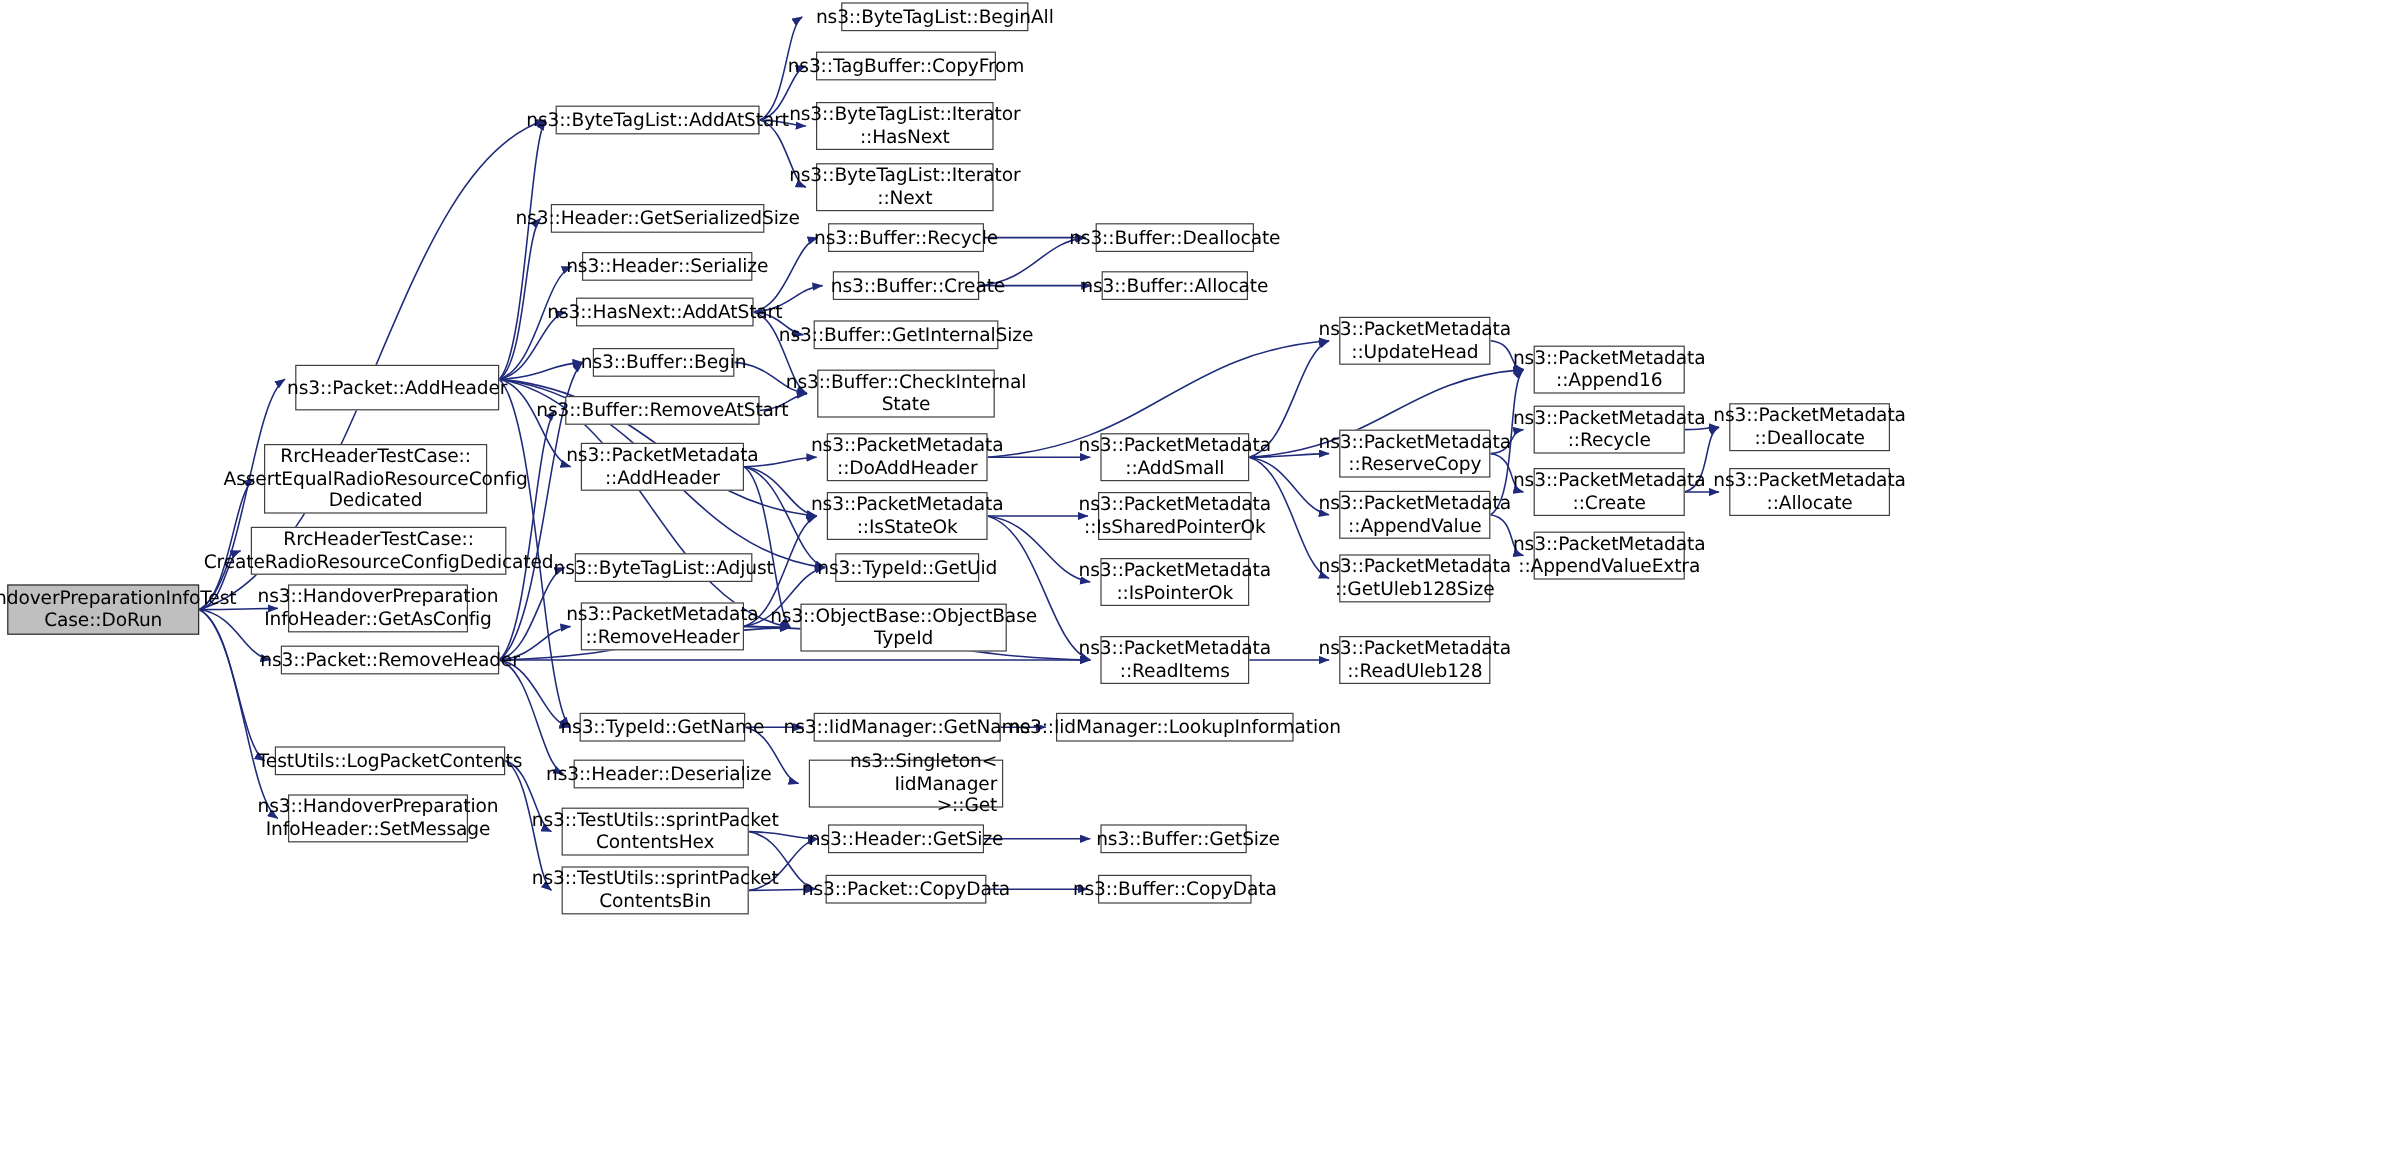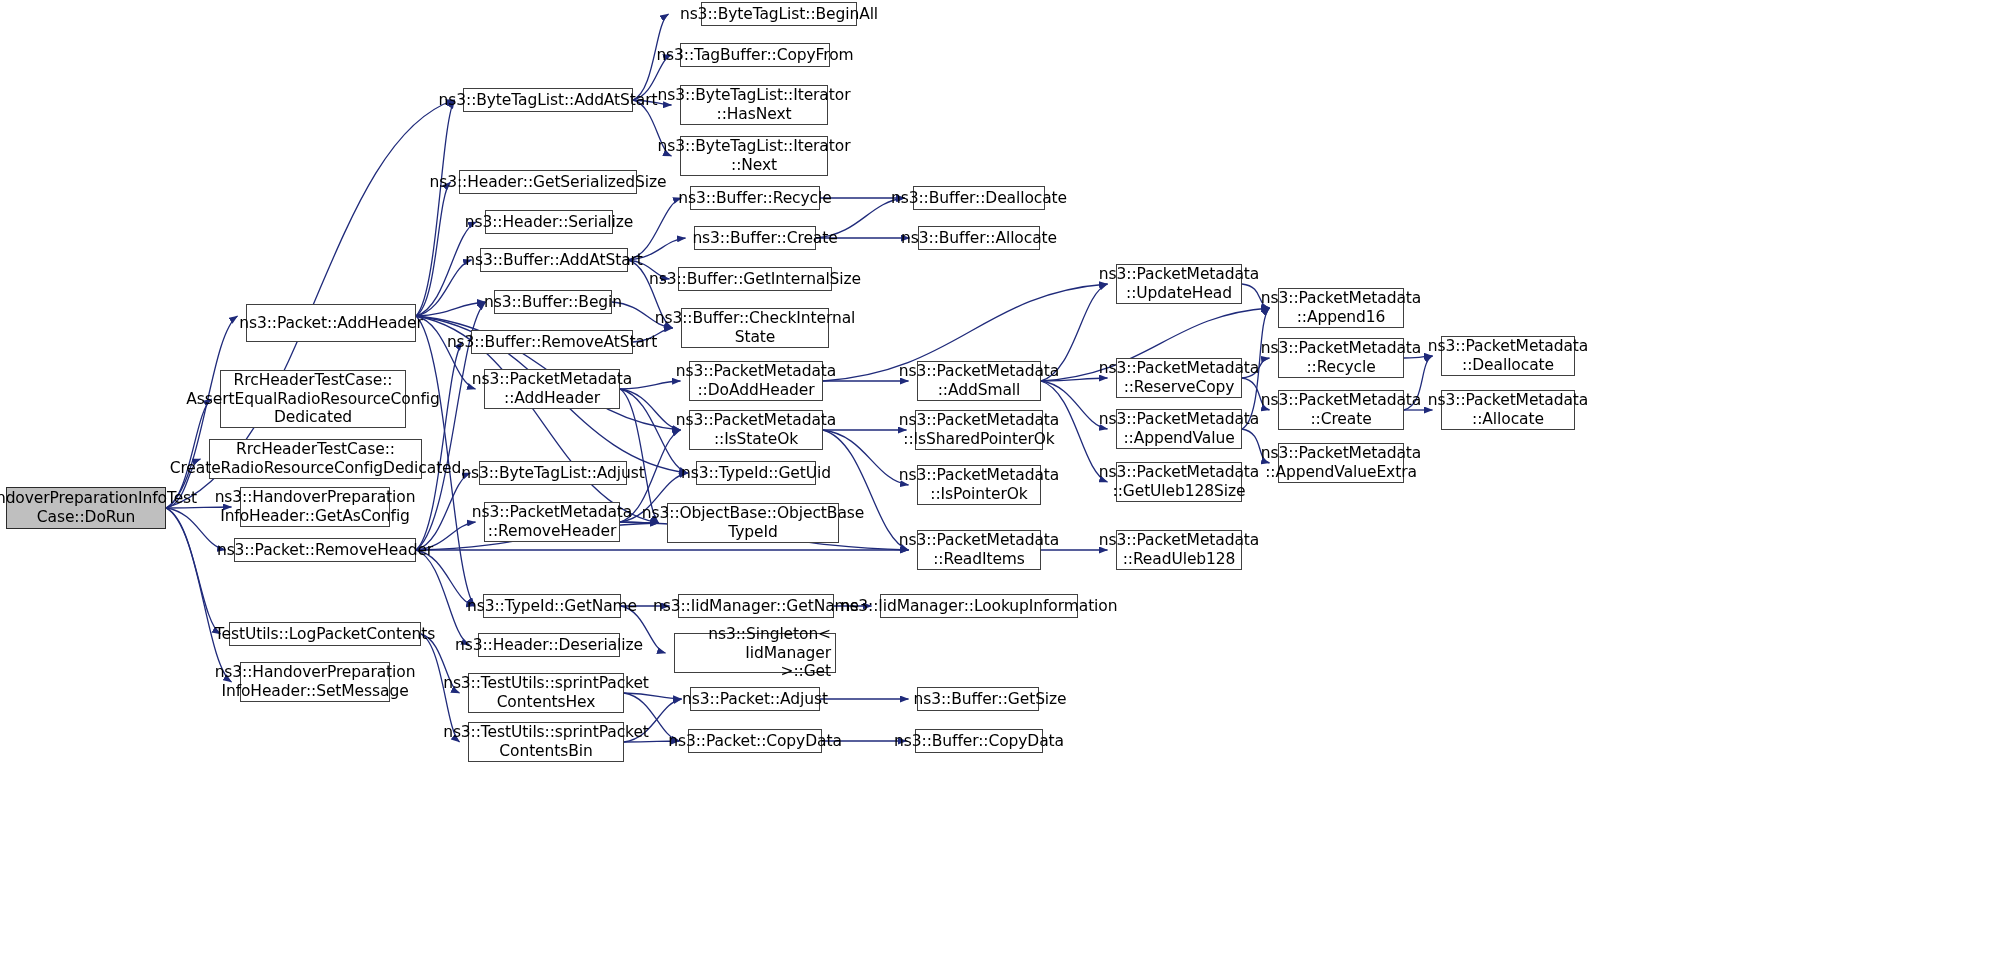--- a/index.html
+++ b/index.html
@@ -146,22 +146,22 @@
 CreateRadioResourceConfigDedicated</div>
       <div class="node" style="left: 240px; top: 487px; width: 150px; height: 40px;">ns3::HandoverPreparation
 InfoHeader::GetAsConfig</div>
       <div class="node" style="left: 246px; top: 304px; width: 170px; height: 38px;">ns3::Packet::AddHeader</div>
       <div class="node" style="left: 234px; top: 538px; width: 182px; height: 24px;">ns3::Packet::RemoveHeader</div>
       <div class="node" style="left: 229px; top: 622px; width: 192px; height: 24px;">TestUtils::LogPacketContents</div>
       <div class="node" style="left: 240px; top: 662px; width: 150px; height: 40px;">ns3::HandoverPreparation
 InfoHeader::SetMessage</div>
       <div class="node" style="left: 463px; top: 88px; width: 170px; height: 24px;">ns3::ByteTagList::AddAtStart</div>
       <div class="node" style="left: 459px; top: 170px; width: 178px; height: 24px;">ns3::Header::GetSerializedSize</div>
-      <div class="node" style="left: 485px; top: 210px; width: 128px; height: 24px;">ns3::Header::Serialize</div>
-      <div class="node" style="left: 480px; top: 248px; width: 148px; height: 24px;">ns3::Buffer::AddAtStart</div>
+      <div class="node" style="left: 485px; top: 210px; width: 142px; height: 24px;">ns3::Header::Serialize</div>
+      <div class="node" style="left: 480px; top: 248px; width: 148px; height: 24px;">ns3::HasNext::AddAtStart</div>
       <div class="node" style="left: 494px; top: 290px; width: 118px; height: 24px;">ns3::Buffer::Begin</div>
       <div class="node" style="left: 471px; top: 330px; width: 162px; height: 24px;">ns3::Buffer::RemoveAtStart</div>
       <div class="node" style="left: 484px; top: 369px; width: 136px; height: 40px;">ns3::PacketMetadata
 ::AddHeader</div>
       <div class="node" style="left: 479px; top: 461px; width: 148px; height: 24px;">ns3::ByteTagList::Adjust</div>
       <div class="node" style="left: 484px; top: 502px; width: 136px; height: 40px;">ns3::PacketMetadata
 ::RemoveHeader</div>
       <div class="node" style="left: 483px; top: 594px; width: 138px; height: 24px;">ns3::TypeId::GetName</div>
       <div class="node" style="left: 478px; top: 633px; width: 142px; height: 24px;">ns3::Header::Deserialize</div>
       <div class="node" style="left: 468px; top: 673px; width: 156px; height: 40px;">ns3::TestUtils::sprintPacket
@@ -182,21 +182,21 @@
       <div class="node" style="left: 689px; top: 361px; width: 134px; height: 40px;">ns3::PacketMetadata
 ::DoAddHeader</div>
       <div class="node" style="left: 689px; top: 410px; width: 134px; height: 40px;">ns3::PacketMetadata
 ::IsStateOk</div>
       <div class="node" style="left: 696px; top: 461px; width: 120px; height: 24px;">ns3::TypeId::GetUid</div>
       <div class="node" style="left: 667px; top: 503px; width: 172px; height: 40px;">ns3::ObjectBase::ObjectBase
 TypeId</div>
       <div class="node" style="left: 678px; top: 594px; width: 156px; height: 24px;">ns3::IidManager::GetName</div>
       <div class="node" style="left: 674px; top: 633px; width: 162px; height: 40px; text-align: right;">ns3::Singleton&lt; IidManager
 &gt;::Get</div>
-      <div class="node" style="left: 690px; top: 687px; width: 130px; height: 24px;">ns3::Packet::Adjust</div>
+      <div class="node" style="left: 690px; top: 687px; width: 130px; height: 24px;">ns3::Header::GetSize</div>
       <div class="node" style="left: 688px; top: 729px; width: 134px; height: 24px;">ns3::Packet::CopyData</div>
       <div class="node" style="left: 913px; top: 186px; width: 132px; height: 24px;">ns3::Buffer::Deallocate</div>
       <div class="node" style="left: 918px; top: 226px; width: 122px; height: 24px;">ns3::Buffer::Allocate</div>
       <div class="node" style="left: 917px; top: 361px; width: 124px; height: 40px;">ns3::PacketMetadata
 ::AddSmall</div>
       <div class="node" style="left: 915px; top: 410px; width: 128px; height: 40px;">ns3::PacketMetadata
 ::IsSharedPointerOk</div>
       <div class="node" style="left: 917px; top: 465px; width: 124px; height: 40px;">ns3::PacketMetadata
 ::IsPointerOk</div>
       <div class="node" style="left: 917px; top: 530px; width: 124px; height: 40px;">ns3::PacketMetadata

